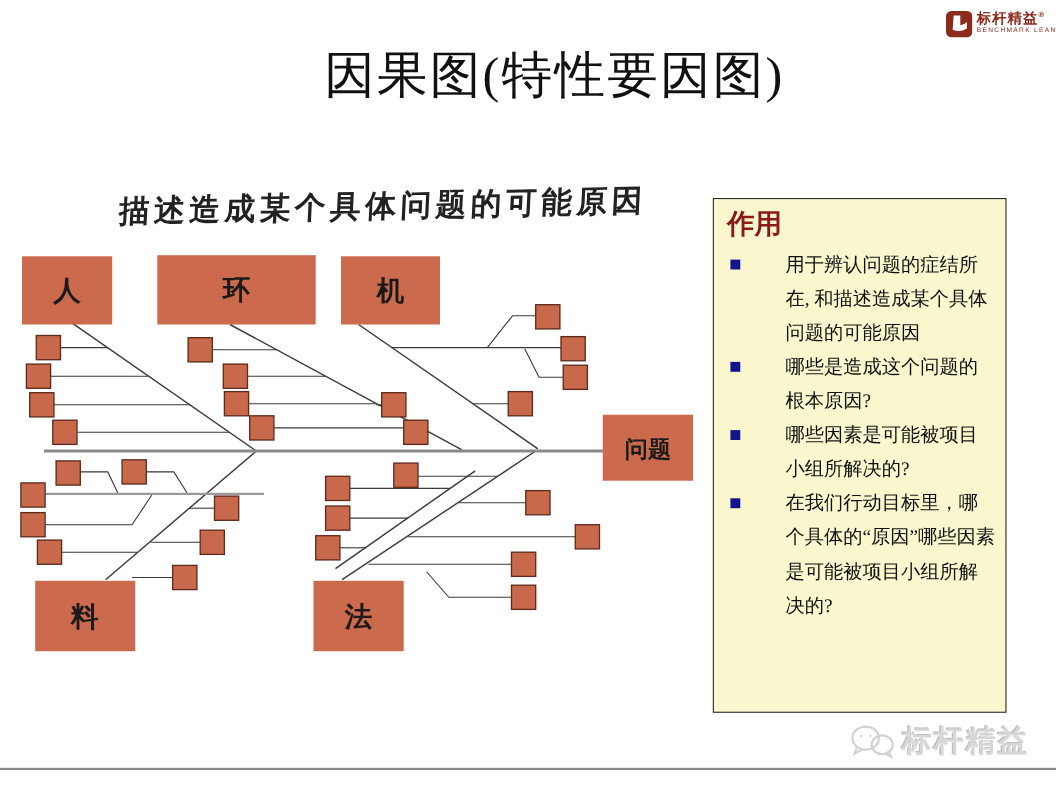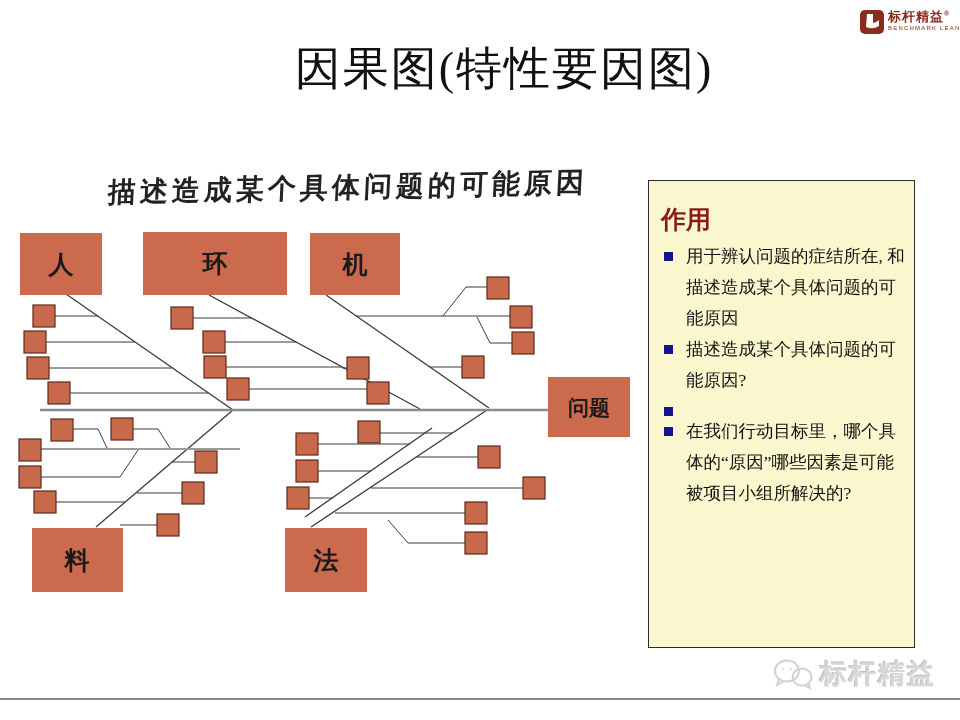--- a/index.html
+++ b/index.html
@@ -27,24 +27,24 @@
   
   .fishbone{position:absolute;left:0;top:215px;}
   .cat{fill:#CC6A4D;}
   .cat-label{font-family:"Liberation Serif","DejaVu Serif",serif;font-weight:bold;
              fill:#1a1a1a;text-anchor:middle;}
 
   
   .panel{position:absolute;left:648px;top:180px;width:267px;height:468px;
          box-sizing:border-box;background:#FAF7CF;border:1.5px solid #2a2a2a;
          padding:4px 8px 4px 10px;}
-  .panel-title{font-size:25px;font-weight:bold;color:#8B1A1A;margin:18px 0 5px 2px;}
+  .panel-title{font-size:25px;font-weight:bold;color:#8B1A1A;margin:2px 0 5px 2px;}
   .bullet{display:flex;align-items:flex-start;}
   .bullet .sq{width:9px;height:9px;background:#14148C;margin:11px 13px 0 5px;flex-shrink:0;}
-  .bullet .txt{flex:1;font-size:17.5px;line-height:31px;color:#101010;}
+  .bullet .txt{flex:1;font-size:17.5px;line-height:31px;color:#101010;margin-left:28px;}
 
   
   .watermark{position:absolute;left:772px;top:656px;display:flex;align-items:center;gap:6px;}
   .wm-text{font-family:"Liberation Sans","DejaVu Sans",sans-serif;font-size:27px;
            font-weight:bold;color:#d7d7d7;letter-spacing:2px;
            text-shadow:1px 1px 0 #ffffff,-1px -1px 0 #bdbdbd;}
 
   .bottom-rule{position:absolute;left:0;top:698px;width:960px;height:2px;background:#8a8a8a;}
 </style>
 </head>
@@ -161,24 +161,25 @@
   </svg>
 
   <div class="panel">
     <div class="panel-title">作用</div>
     <div class="bullet">
       <span class="sq"></span>
       <span class="txt">用于辨认问题的症结所在, 和描述造成某个具体问题的可能原因</span>
     </div>
     <div class="bullet">
       <span class="sq"></span>
-      <span class="txt">描述造成某个具体问题的可能原因?</span>
-    </div>
-    <div class="bullet">
-      <span class="sq"></span>
+      <span class="txt">哪些是造成这个问题的根本原因?</span>
+    </div>
+    <div class="bullet">
+      <span class="sq"></span>
+      <span class="txt">哪些因素是可能被项目小组所解决的?</span>
     </div>
     <div class="bullet">
       <span class="sq"></span>
       <span class="txt">在我们行动目标里，哪个具体的“原因”哪些因素是可能被项目小组所解决的?</span>
     </div>
   </div>
 
   <div class="watermark">
     <svg width="42" height="36" viewBox="0 0 42 36">
       <g fill="none" stroke="#d2d2d2" stroke-width="2">

